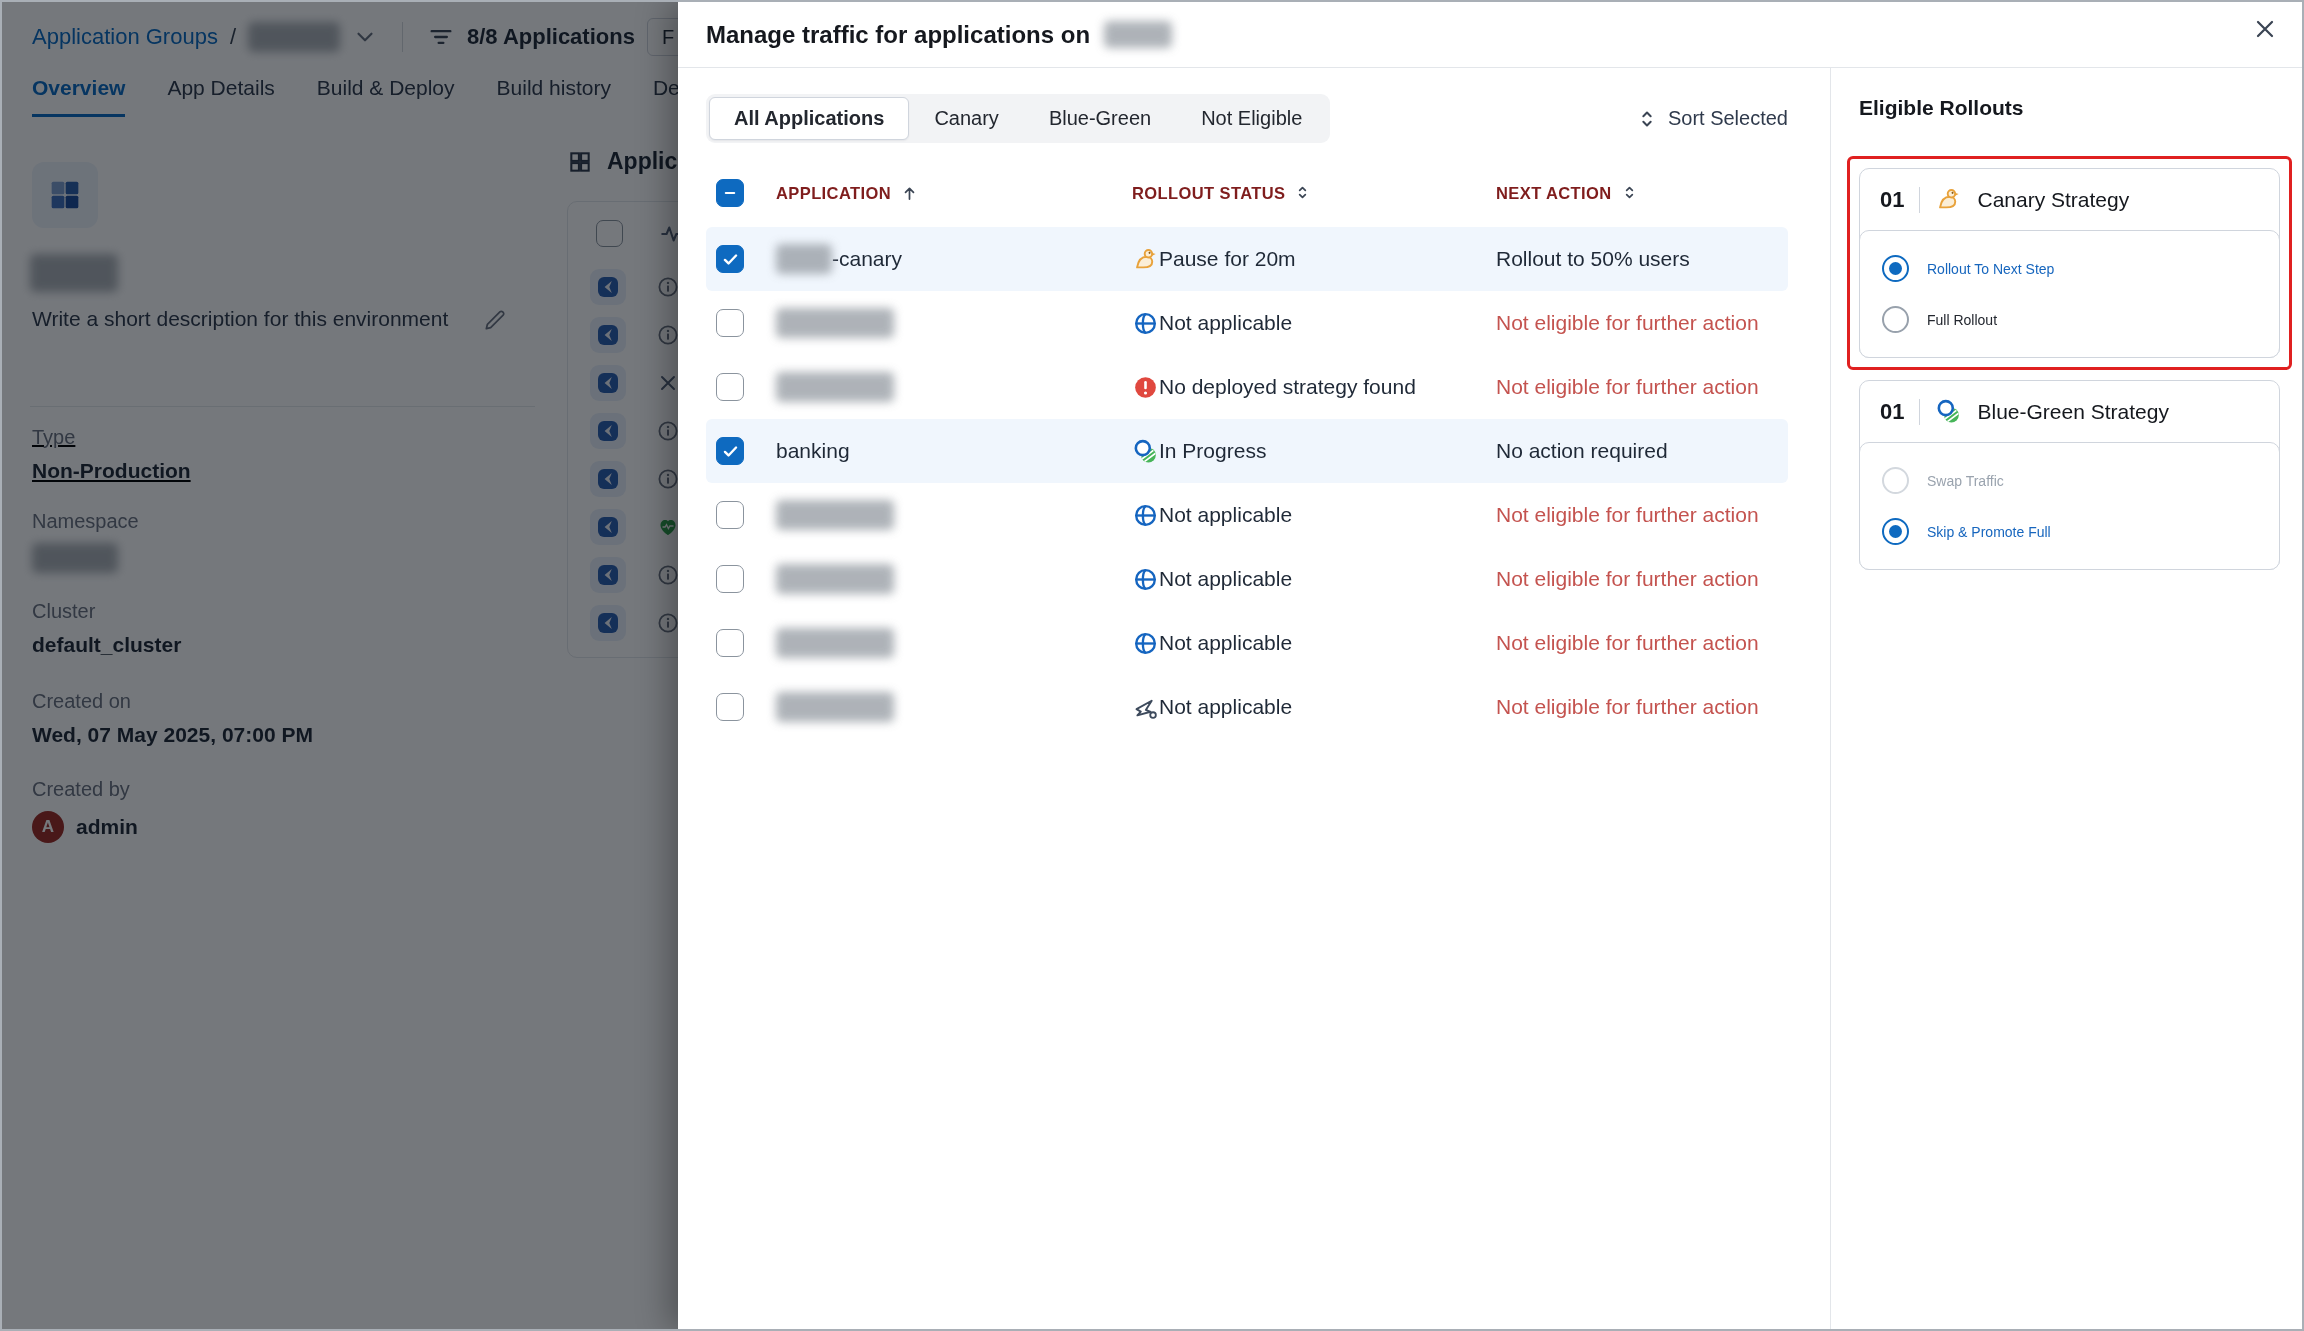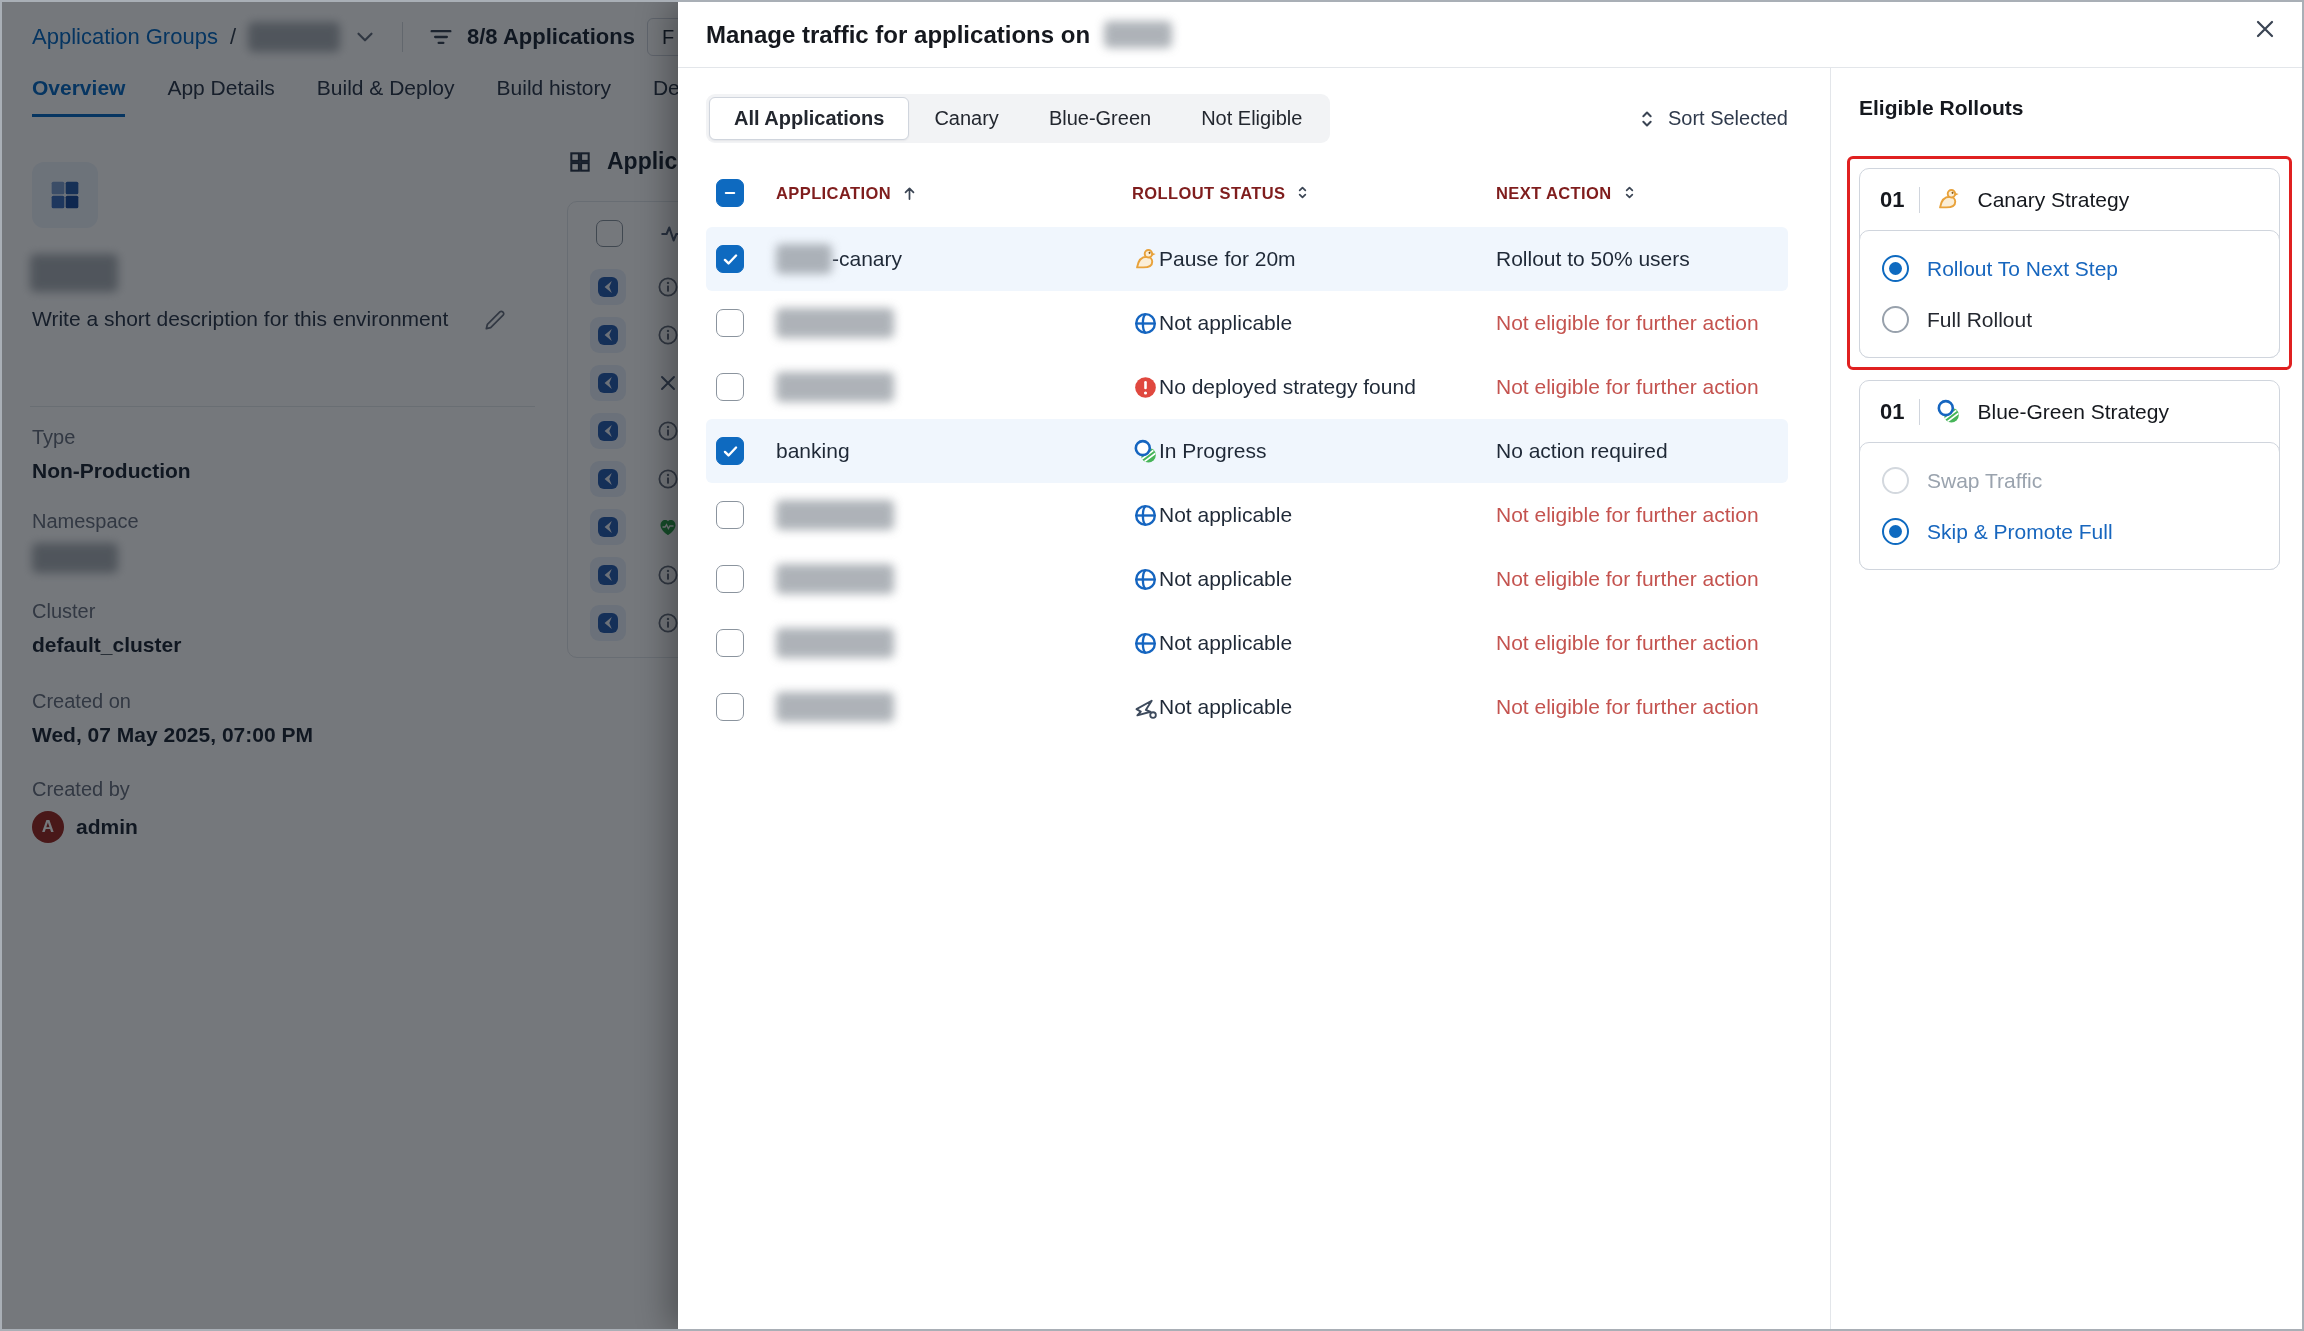--- a/index.html
+++ b/index.html
@@ -87,21 +87,21 @@
   .cards { margin-top:36px; }
   .annotation { border:3px solid #E02020; border-radius:6px; padding:9px; margin:0 -12px 10px; }
   .card { background:#fff; border:1px solid #D0D5DD; border-radius:10px; }
   .card + .card, .annotation + .card { margin-top:0; }
   .card-head { display:flex; align-items:center; gap:15px; padding:17px 20px; }
   .card-idx { font-size:22px; font-weight:700; color:#15181E; }
   .vdiv { width:1px; height:26px; background:#D0D5DD; }
   .card-name { font-size:21px; color:#15181E; }
   .options { border:1px solid #D0D5DD; border-radius:10px; margin:0 -1px -1px; padding:24px 22px; display:flex;
              flex-direction:column; gap:24px; background:#fff; }
-  .option { display:flex; align-items:center; gap:18px; font-size:21px; cursor:pointer; }
+  .option { display:flex; align-items:center; gap:18px; font-size:14px; cursor:pointer; }
   .radio { width:27px; height:27px; border-radius:50%; border:2px solid #98A1AC; background:#fff;
            display:flex; align-items:center; justify-content:center; flex:0 0 auto; }
   .radio.selected { border-color:#0E6AC0; }
   .radio.selected::after { content:""; width:13px; height:13px; border-radius:50%; background:#0E6AC0; }
   .radio.disabled { border-color:#D3D8DE; }
   .option-label { color:#23272F; }
   .option-label.selected { color:#1766BE; }
   .option-label.disabled { color:#9AA3AE; }
 
   .panel-footer { position:absolute; left:0; right:0; bottom:0; padding:16px 26px 10px; background:#fff; }
@@ -151,21 +151,21 @@
     </div>
     <span class="redact chip-title"></span>
     <div class="env-desc">Write a short description for this environment</div>
     <span class="icon pencil">
       <svg width="26" height="26" viewBox="0 0 24 24">
           <path d="M4 20l1-4L16.5 4.5a1.8 1.8 0 012.6 0l.4.4a1.8 1.8 0 010 2.6L8 19l-4 1z" fill="none" stroke="#6B7280" stroke-width="1.6" stroke-linejoin="round"></path>
         </svg>
     </span>
     <div class="desc-divider"></div>
     <div>
-        <div class="field" style="top: 424px;">
+        <div class="field" style="top: 424px; text-decoration: underline;">
           <div class="lbl">Type</div>
           <div class="val">Non-Production</div>
         </div>
         <div class="field" style="top: 508px;"><div class="lbl">Namespace</div><span class="redact chip-ns"></span></div>
         <div class="field" style="top: 598px;">
           <div class="lbl">Cluster</div>
           <div class="val">default_cluster</div>
         </div>
         <div class="field" style="top: 688px;">
           <div class="lbl">Created on</div>

